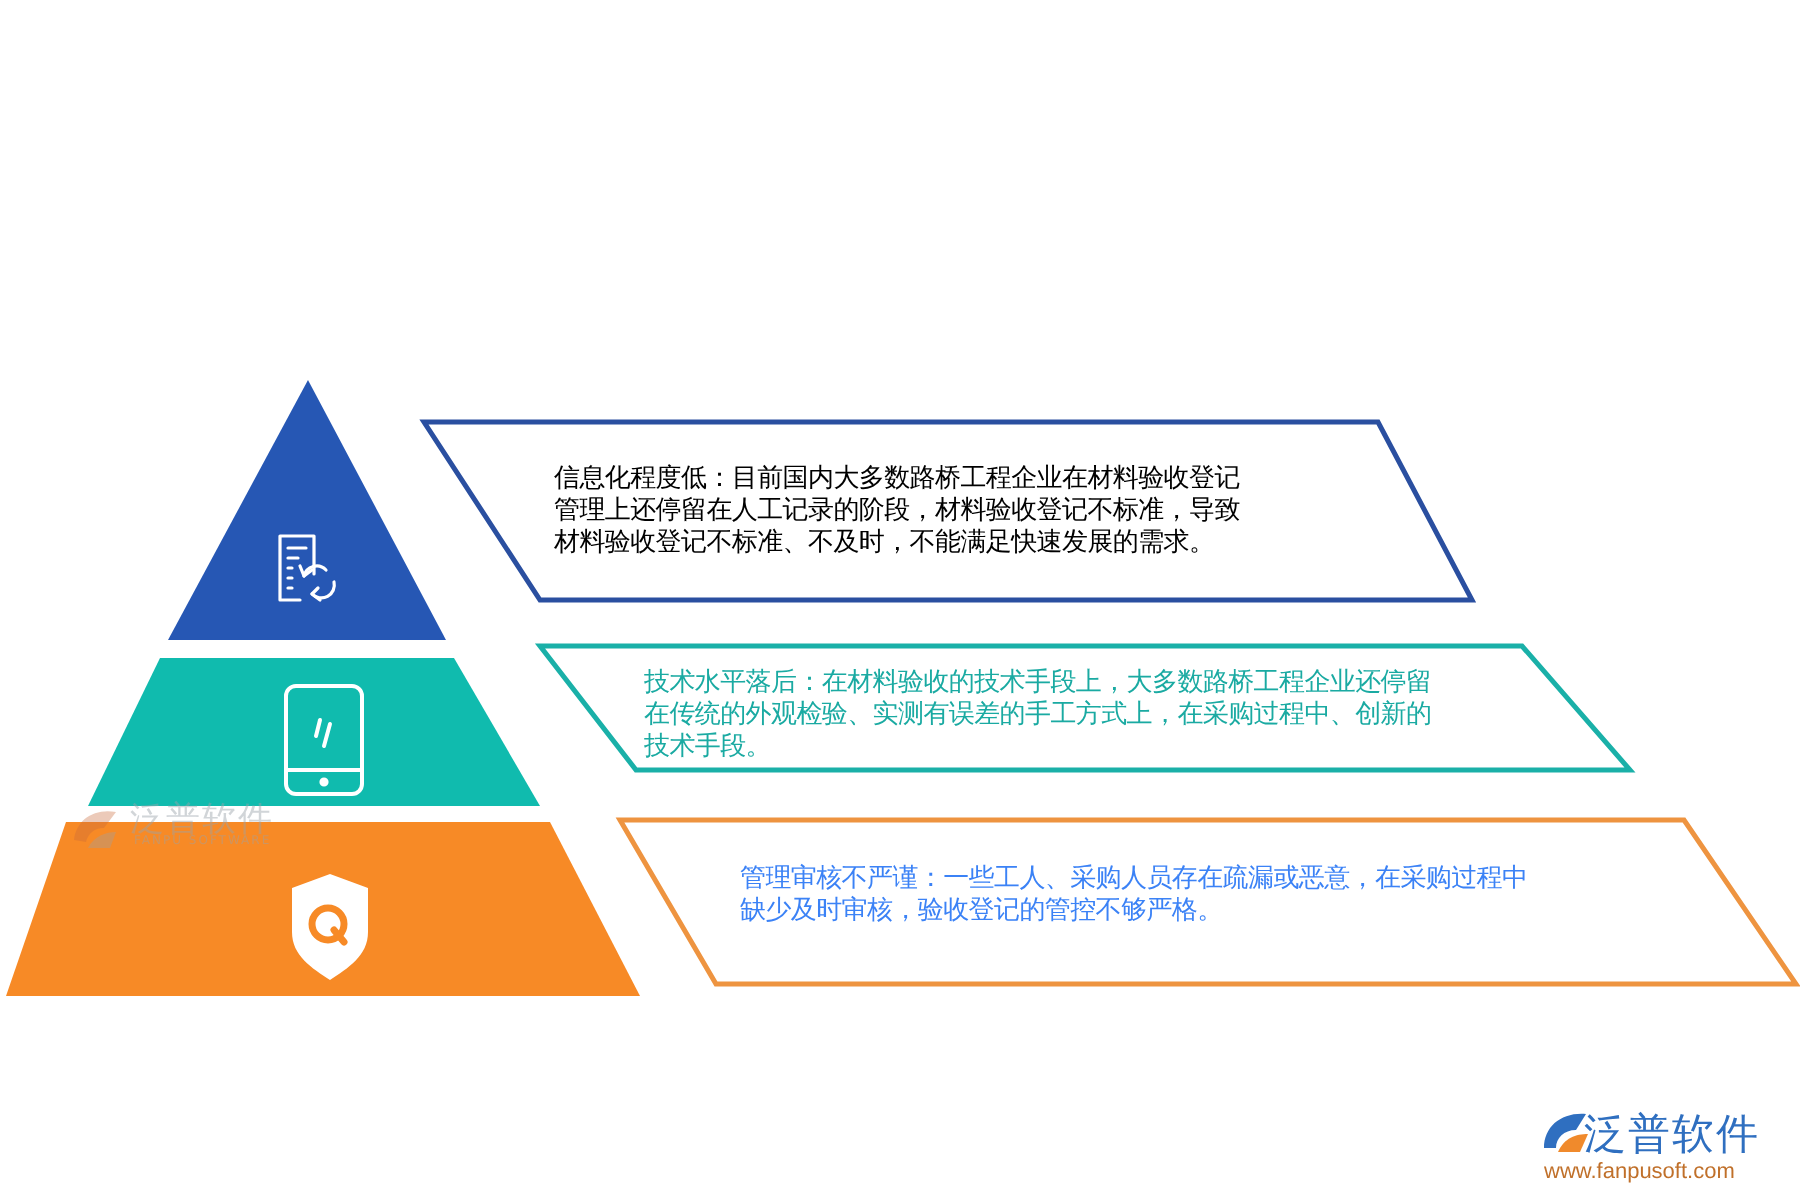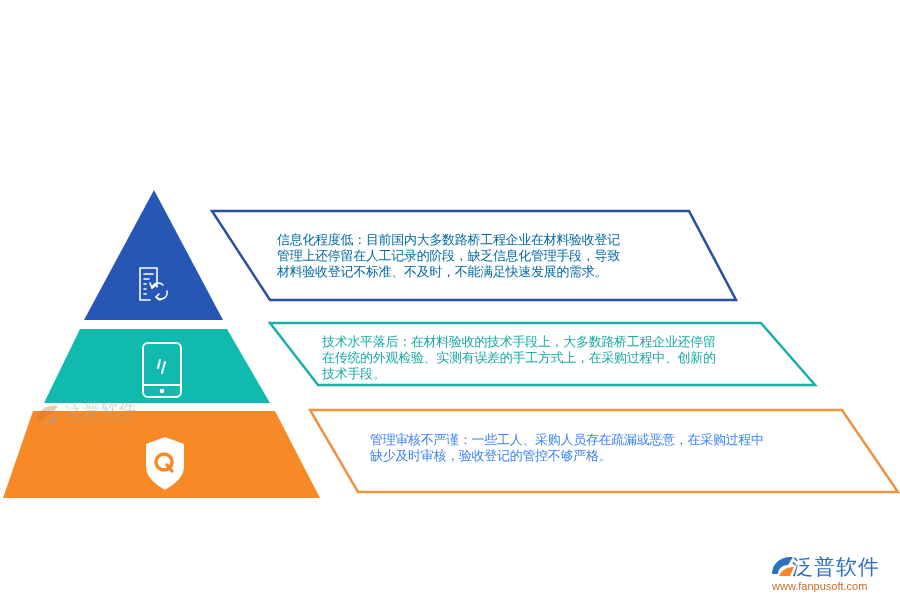--- a/index.html
+++ b/index.html
@@ -21,21 +21,21 @@
       height: 600px;
     }
     .box-text {
       position: absolute;
       font-size: 13px;
       line-height: 16px;
       letter-spacing: -0.3px;
       white-space: nowrap;
     }
     .box-text div { white-space: nowrap; }
-    #text-1 { left: 277px; top: 232px; color: #0369a1; }
+    #text-1 { left: 277px; top: 232px; color: #000000; }
     #text-2 { left: 322px; top: 334px; color: #1aaaa2; }
     #text-3 { left: 370px; top: 432px; color: #3b82f6; }
 
     .watermark {
       position: absolute;
       left: 33px;
       top: 398px;
       opacity: 0.45;
       pointer-events: none;
     }
@@ -129,21 +129,21 @@
   </g>
 
   <g>
     <path d="M772,574 C772,563 781,556 793,557 L788,565 C782,565 778,569 778,574 Z" fill="#2f6fc0"></path>
     <path d="M779,576 C782,569 788,567 794,567 L790,576 Z" fill="#f08a2c"></path>
   </g>
 </svg>
 
 <div id="text-1" class="box-text">
   <div>信息化程度低：目前国内大多数路桥工程企业在材料验收登记</div>
-  <div>管理上还停留在人工记录的阶段，缺乏信息化管理手段，导致</div>
+  <div>管理上还停留在人工记录的阶段，材料验收登记不标准，导致</div>
   <div>材料验收登记不标准、不及时，不能满足快速发展的需求。</div>
 </div>
 
 <div id="text-2" class="box-text">
   <div>技术水平落后：在材料验收的技术手段上，大多数路桥工程企业还停留</div>
   <div>在传统的外观检验、实测有误差的手工方式上，在采购过程中、创新的</div>
   <div>技术手段。</div>
 </div>
 
 <div id="text-3" class="box-text">

